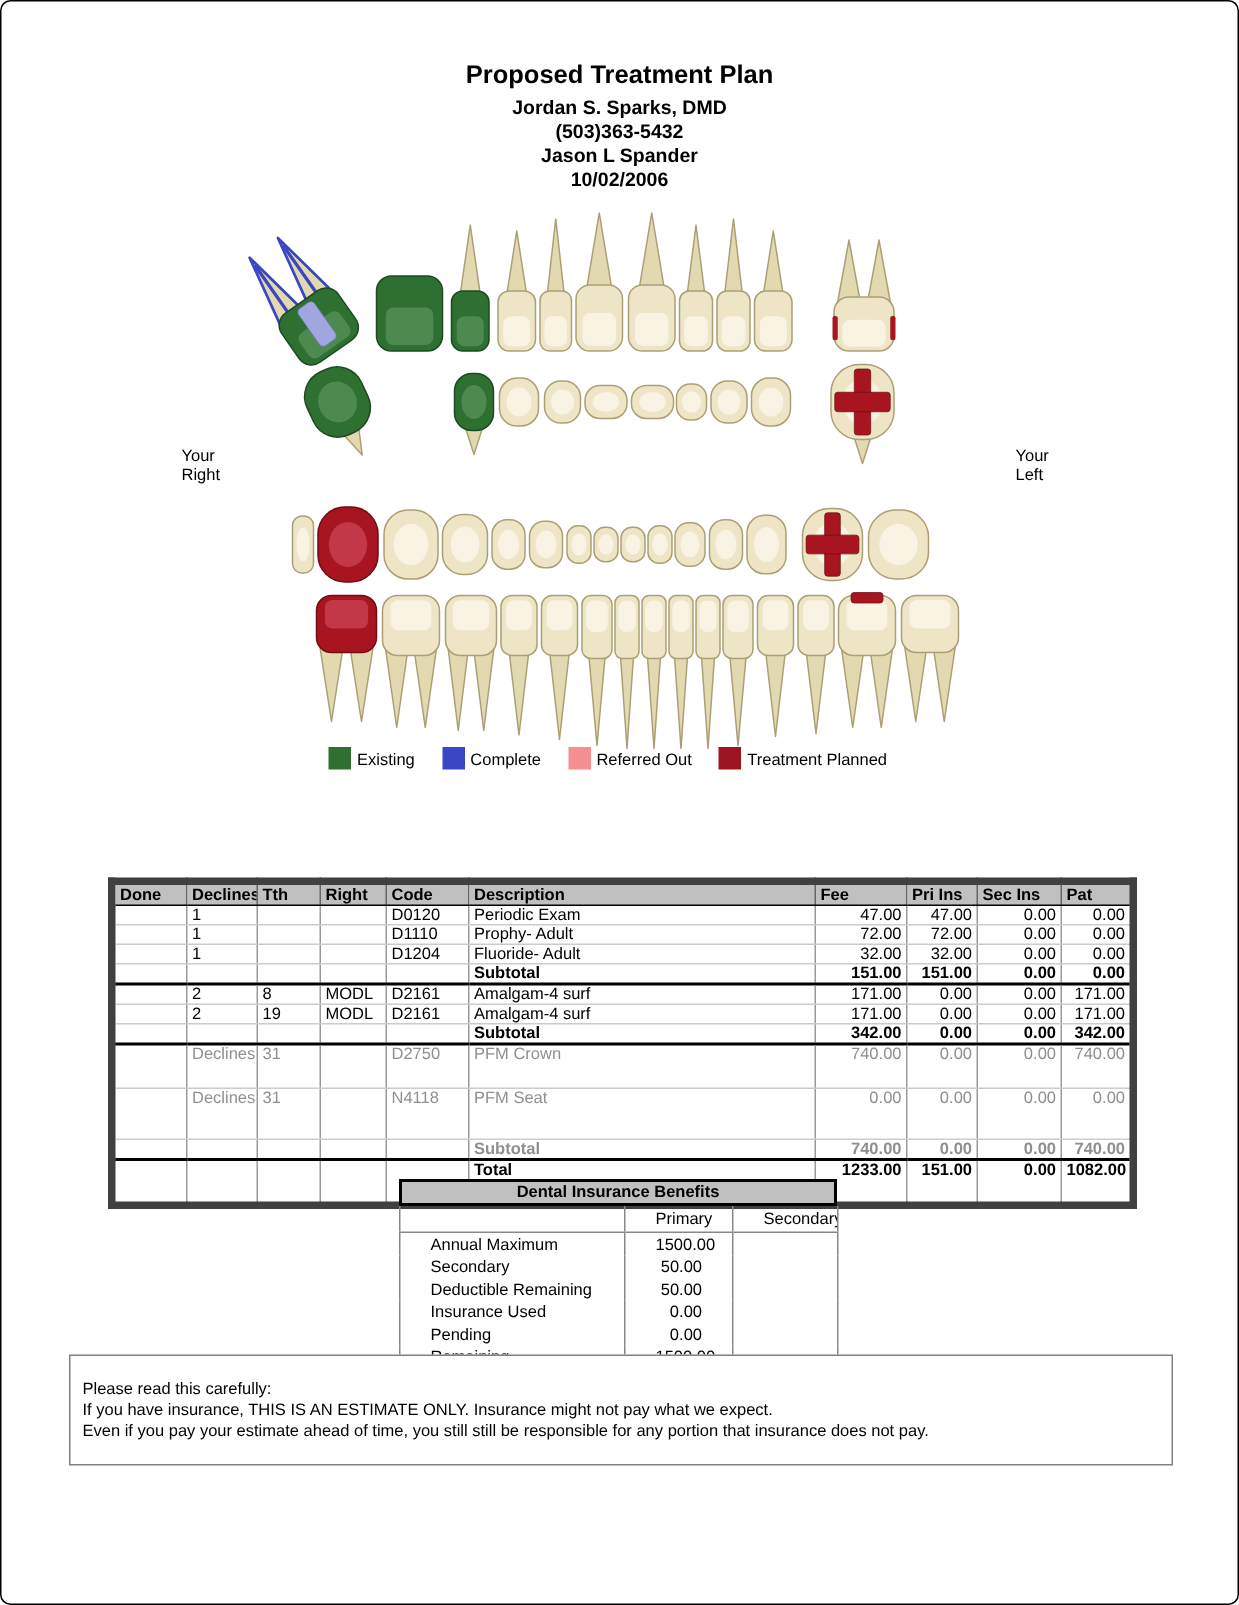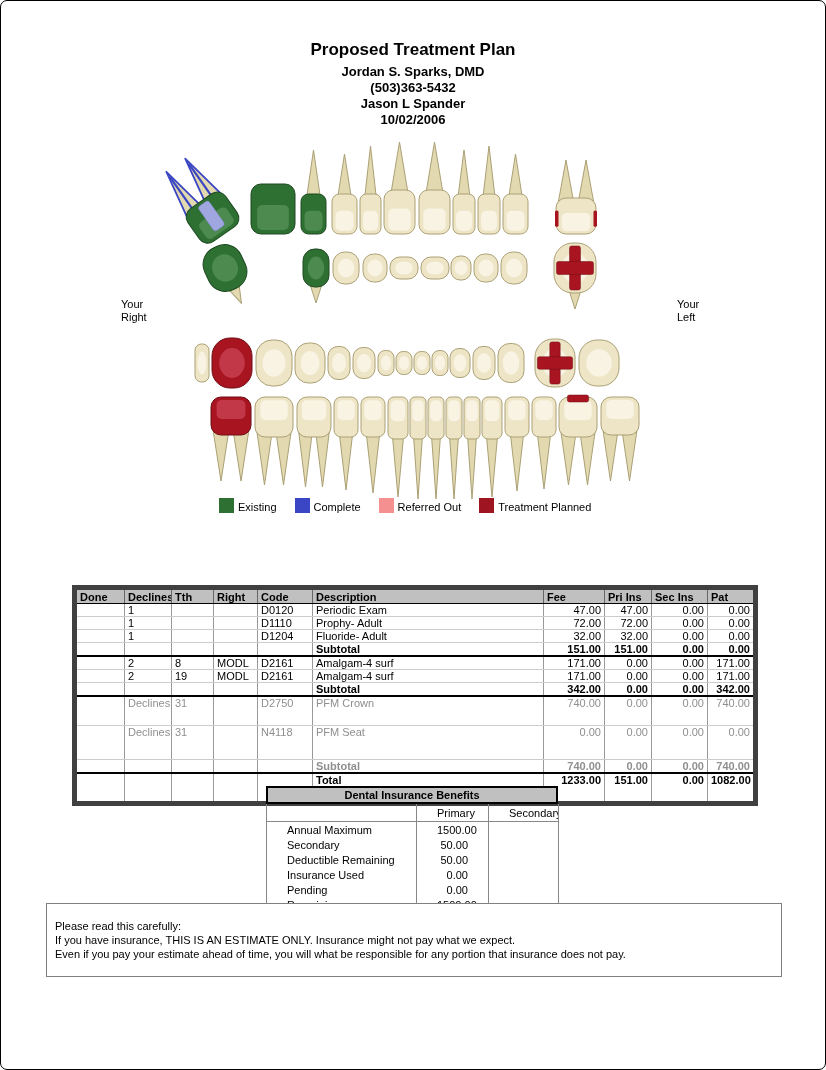--- a/index.html
+++ b/index.html
@@ -540,16 +540,16 @@
             <td class="c2 num">1500.00</td>
             <td class="c3 num"></td>
           </tr>
         </tbody>
     </table>
   </div>
 
   <div class="disclaimer">
     <div>Please read this carefully:</div>
     <div>If you have insurance, THIS IS AN ESTIMATE ONLY.  Insurance might not pay what we expect.</div>
-    <div>Even if you pay your estimate ahead of time, you will what be responsible for any portion that insurance does not pay.</div>
+    <div>Even if you pay your estimate ahead of time, you still still be responsible for any portion that insurance does not pay.</div>
   </div>
 
 </div>
 
 </body></html>

